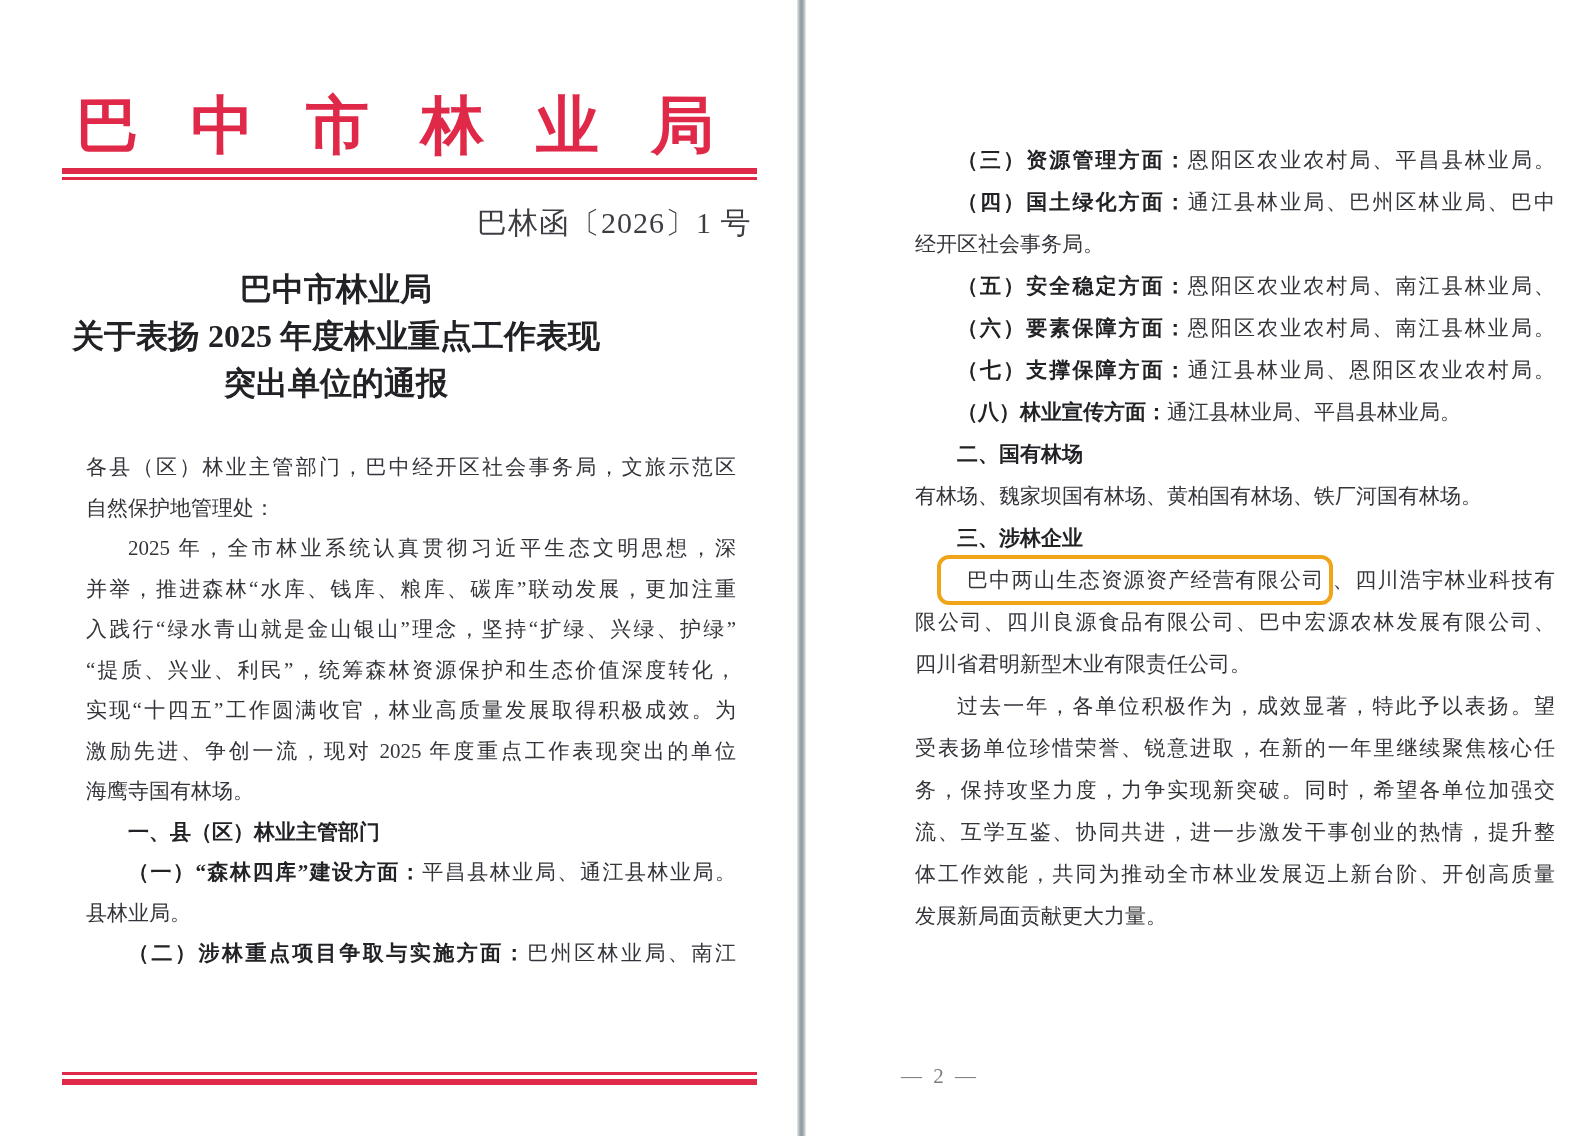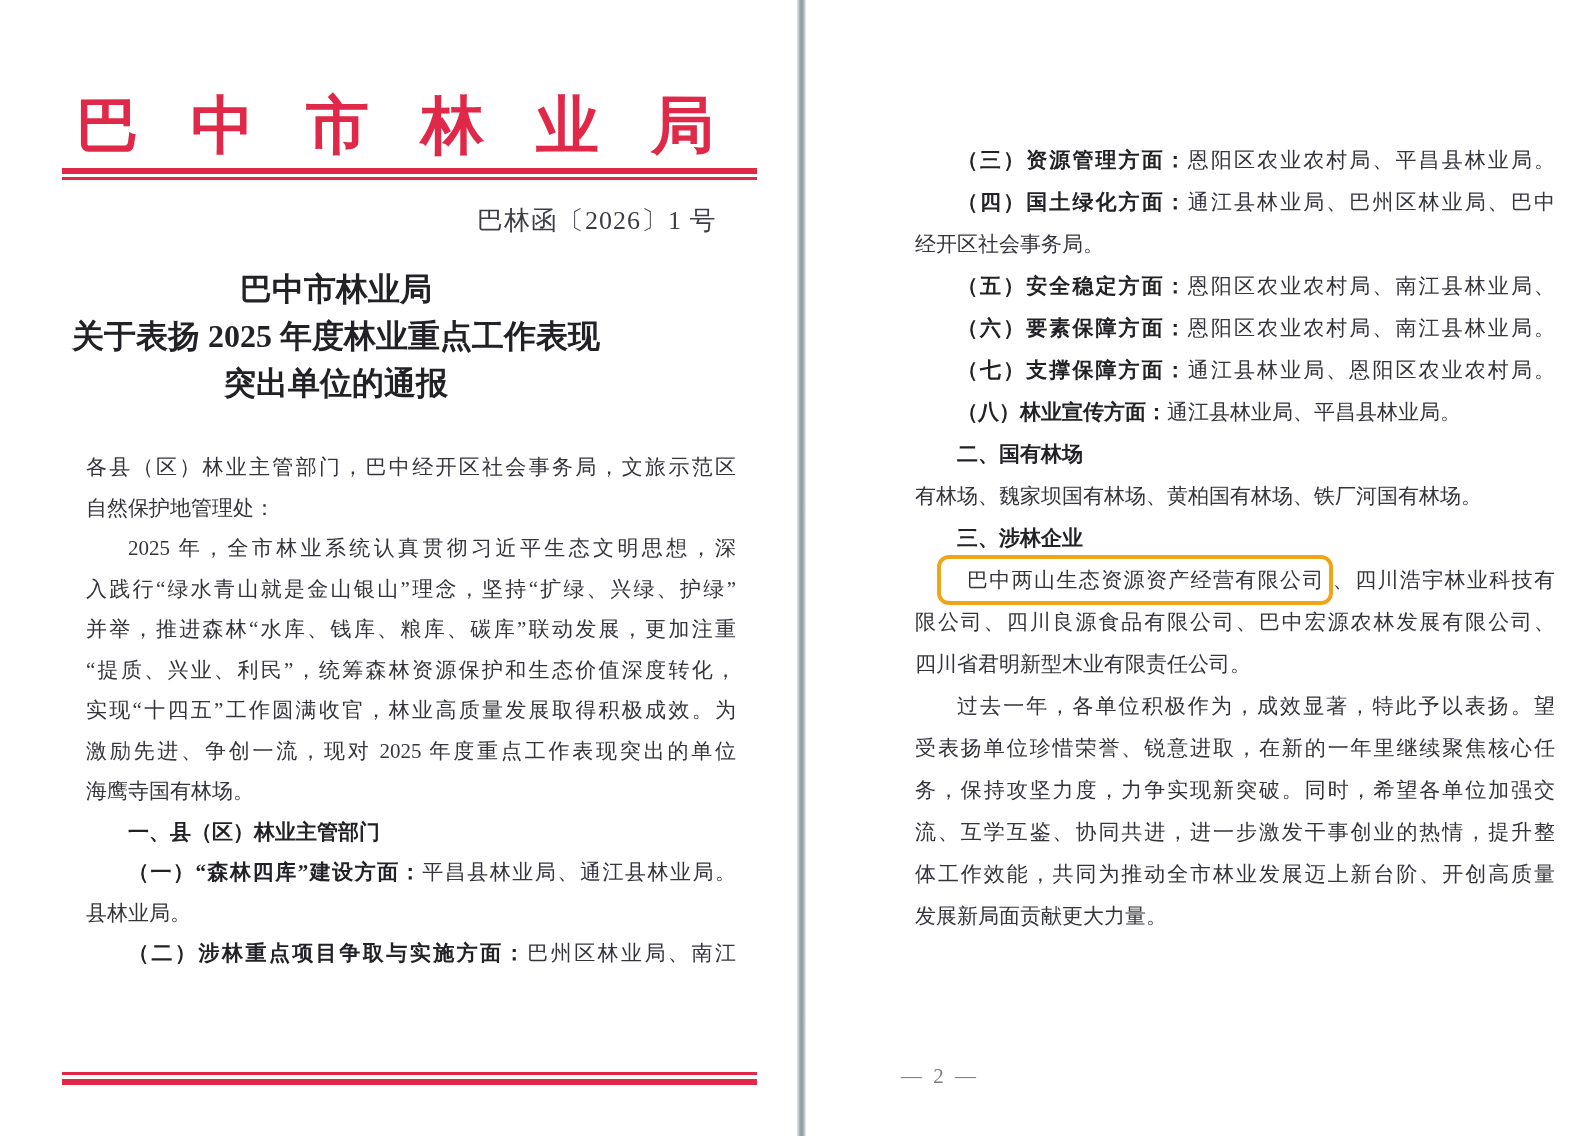--- a/index.html
+++ b/index.html
@@ -30,21 +30,21 @@
   
   .hrule{position:absolute;left:62px;width:695px;}
   .hrule .bar-thick{height:6px;background:var(--red);}
   .hrule .bar-thin{height:3px;background:var(--red);}
   .hrule .bar-gap{height:3px;background:transparent;}
   #headerRule{top:168px;}
   #footerRule{top:1072px;}
   #footerRule .bar-gap{height:4px;}
   .docnum{
     position:absolute;left:477px;top:203px;
-    font-size:26px;color:#3d3e44;letter-spacing:1px;white-space:nowrap;
+    font-size:30px;color:#3d3e44;letter-spacing:1px;white-space:nowrap;
   }
   .doctitle{
     position:absolute;left:0;top:266px;width:100%;
     text-align:center;font-size:32px;line-height:47px;
     font-weight:700;color:var(--ink-bold);
   }
   
   .textcol{position:absolute;}
   #body1{left:86px;top:447px;width:650px;}
   #body1 .line{line-height:40.5px;}
@@ -84,22 +84,22 @@
   <div class="doctitle">
       <div>巴中市林业局</div>
       <div>关于表扬 2025 年度林业重点工作表现</div>
       <div>突出单位的通报</div>
     </div>
 
   <div class="textcol" id="body1">
       <div class="line j"><span>各县（区）林业主管部门，巴中经开区社会事务局，文旅示范区</span></div>
       <div class="line"><span>自然保护地管理处：</span></div>
       <div class="line j ind"><span>2025 年，全市林业系统认真贯彻习近平生态文明思想，深</span></div>
+      <div class="line j"><span>并举，推进森林“水库、钱库、粮库、碳库”联动发展，更加注重</span></div>
       <div class="line j"><span>入践行“绿水青山就是金山银山”理念，坚持“扩绿、兴绿、护绿”</span></div>
-      <div class="line j"><span>并举，推进森林“水库、钱库、粮库、碳库”联动发展，更加注重</span></div>
       <div class="line j"><span>“提质、兴业、利民”，统筹森林资源保护和生态价值深度转化，</span></div>
       <div class="line j"><span>实现“十四五”工作圆满收官，林业高质量发展取得积极成效。为</span></div>
       <div class="line j"><span>激励先进、争创一流，现对 2025 年度重点工作表现突出的单位</span></div>
       <div class="line"><span>海鹰寺国有林场。</span></div>
       <div class="line ind"><b>一、县（区）林业主管部门</b></div>
       <div class="line j ind"><b>（一）“森林四库”建设方面：</b><span>平昌县林业局、通江县林业局。</span></div>
       <div class="line"><span>县林业局。</span></div>
       <div class="line j ind"><b>（二）涉林重点项目争取与实施方面：</b><span>巴州区林业局、南江</span></div>
     </div>
 

